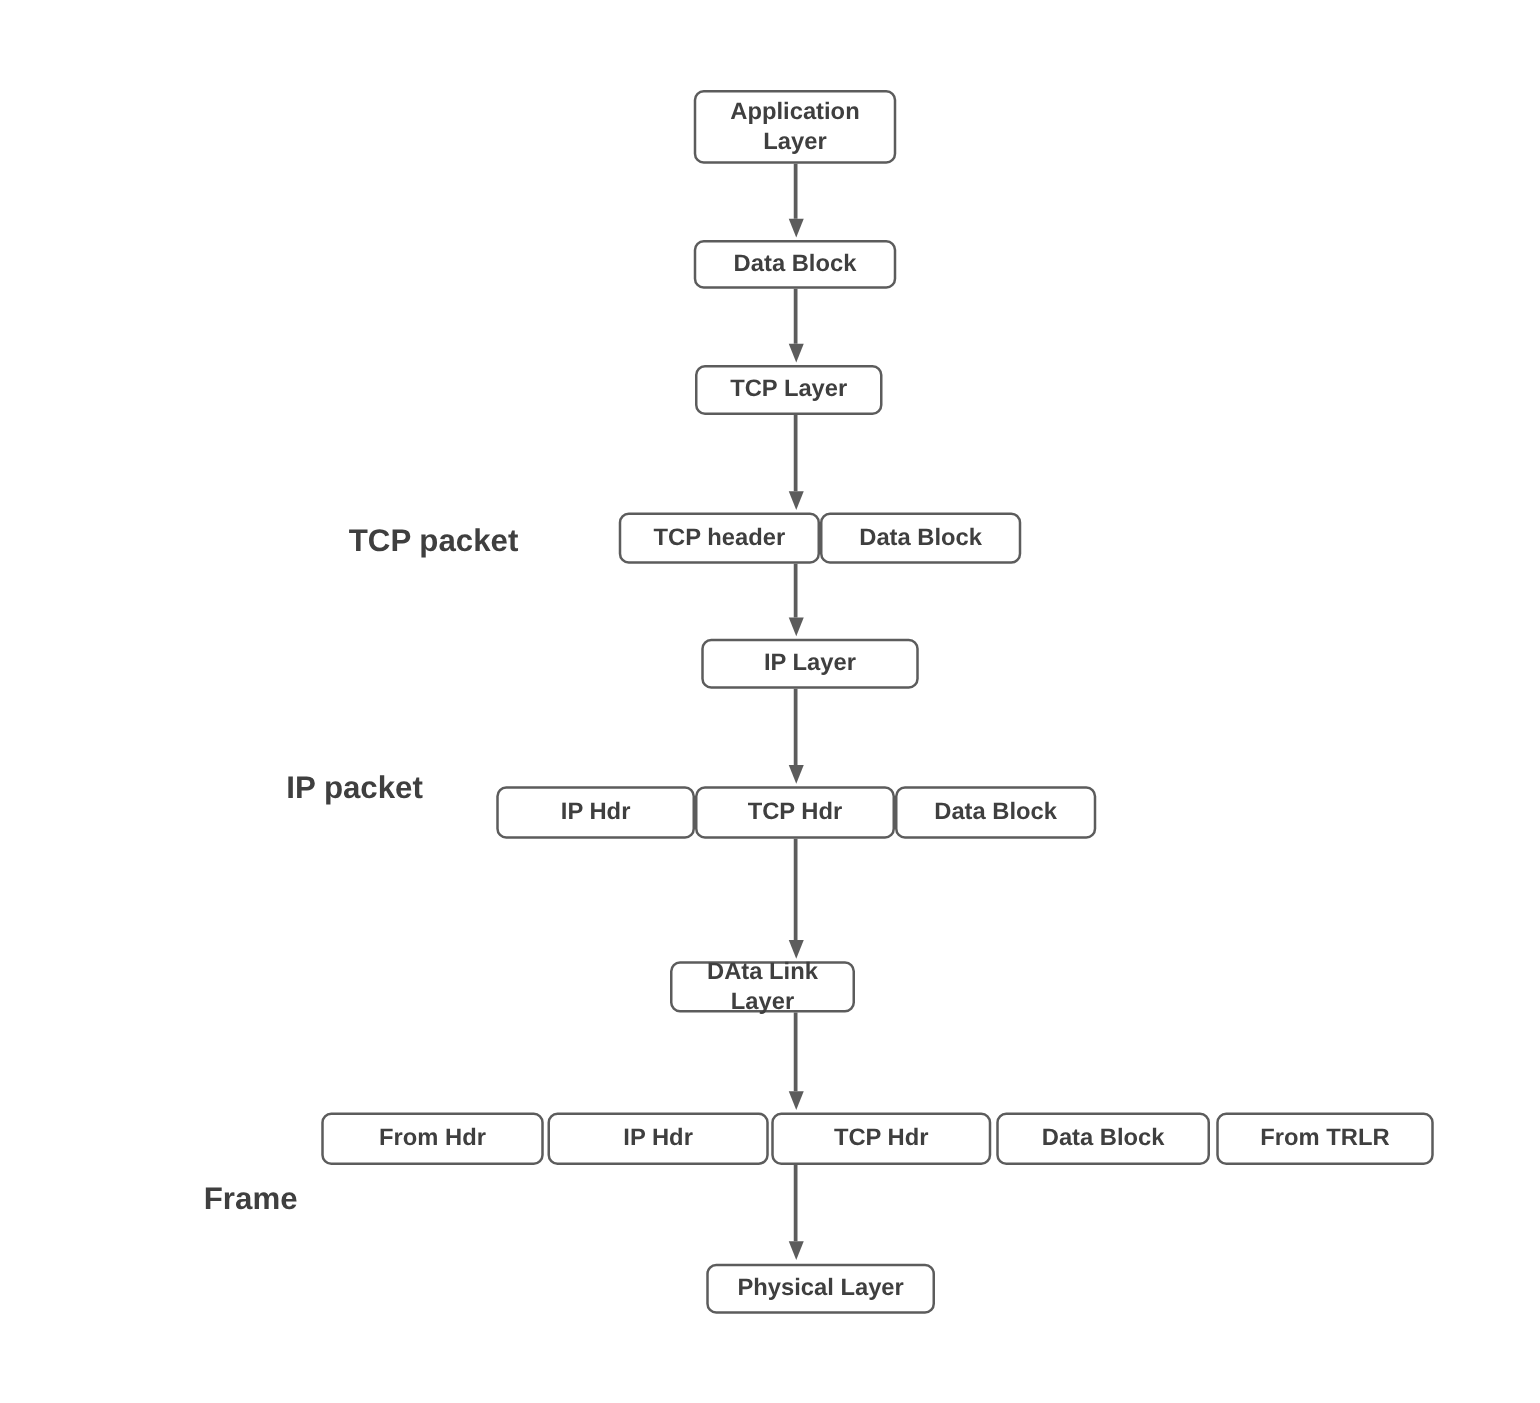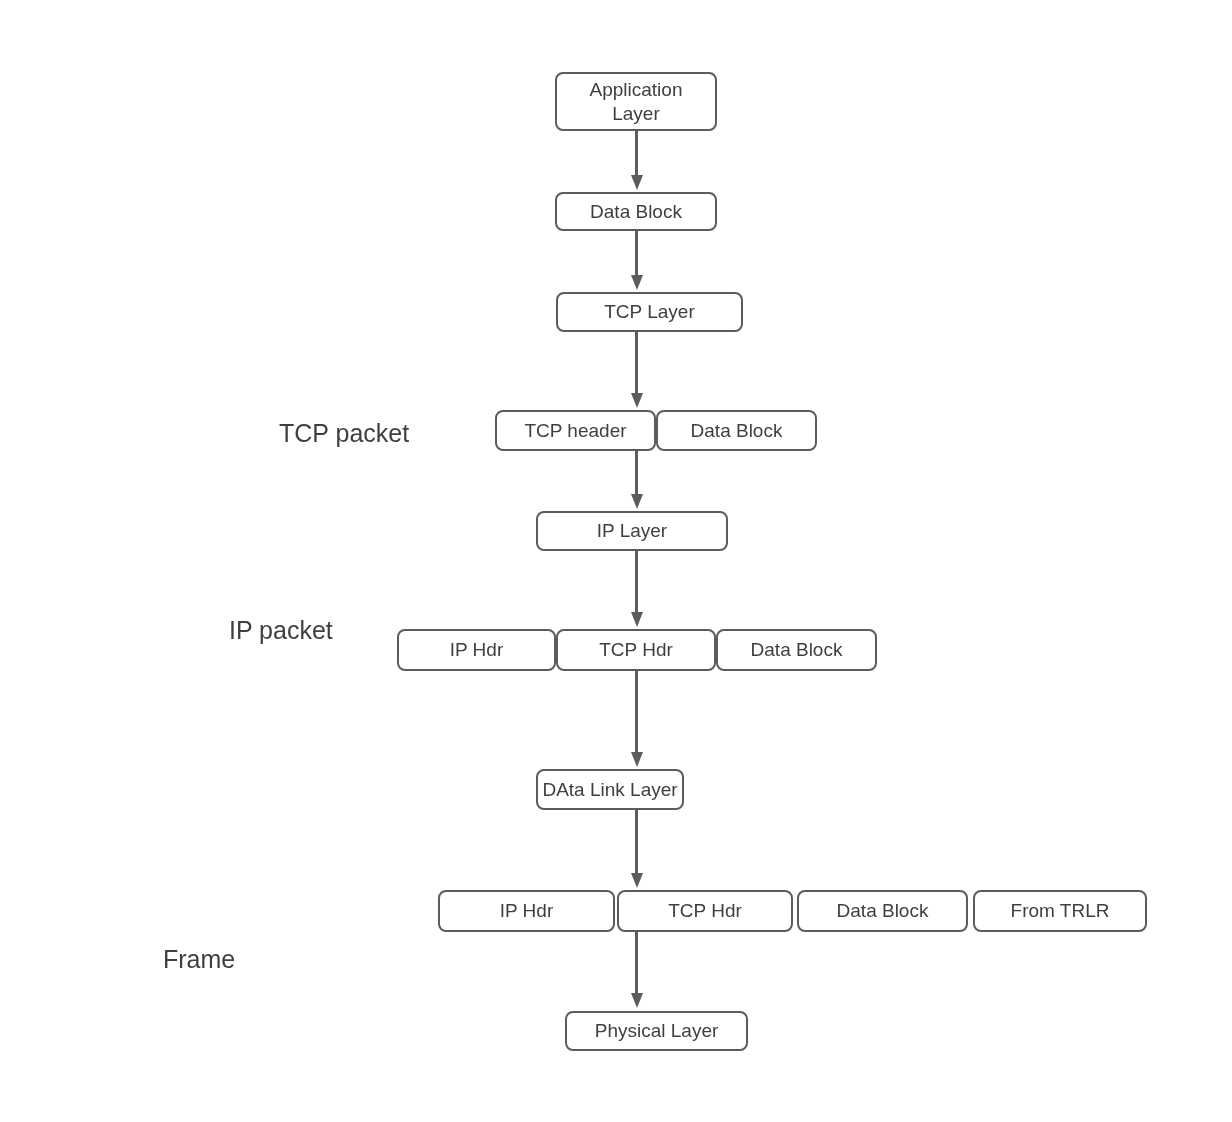--- a/index.html
+++ b/index.html
@@ -7,20 +7,21 @@
     padding: 0;
     background: var(--background, #ffffff);
     font-family: "Liberation Sans", sans-serif;
   }
   .canvas {
     position: relative;
     width: 1232px;
     height: 1122px;
     background: var(--background, #ffffff);
     overflow: hidden;
+    font-weight: bold;
   }
   .node {
     position: absolute;
     box-sizing: border-box;
     background: var(--box-fill, #ffffff);
     border: 2.5px solid var(--box-border, #5c5c5c);
     border-radius: 8px;
     display: flex;
     align-items: center;
     justify-content: center;
@@ -63,34 +64,34 @@
 <div class="canvas">
 
   <div class="node wrap" style="left:555px; top:72px; width:162px; height:59px;">
     <span>Application Layer</span>
   </div>
 
   <div class="node" style="left:555px; top:192px; width:162px; height:39px;">
     <span>Data Block</span>
   </div>
 
-  <div class="node" style="left:556px; top:292px; width:187px; height:40px;">
+  <div class="node" style="left:556px; top:292px; width:150px; height:40px;">
     <span>TCP Layer</span>
   </div>
 
   <div class="row-label" style="left:279px; top:419px;">TCP packet</div>
 
   <div class="node" style="left:495px; top:410px; width:161px; height:41px;">
     <span>TCP header</span>
   </div>
   <div class="node" style="left:656px; top:410px; width:161px; height:41px;">
     <span>Data Block</span>
   </div>
 
-  <div class="node" style="left:536px; top:511px; width:192px; height:40px;">
+  <div class="node" style="left:561px; top:511px; width:174px; height:40px;">
     <span>IP Layer</span>
   </div>
 
   <div class="row-label" style="left:229px; top:616px;">IP packet</div>
 
   <div class="node" style="left:397px; top:629px; width:159px; height:42px;">
     <span>IP Hdr</span>
   </div>
   <div class="node" style="left:556px; top:629px; width:160px; height:42px;">
     <span>TCP Hdr</span>
@@ -98,20 +99,23 @@
   <div class="node" style="left:716px; top:629px; width:161px; height:42px;">
     <span>Data Block</span>
   </div>
 
   <div class="node" style="left:536px; top:769px; width:148px; height:41px;">
     <span>DAta Link Layer</span>
   </div>
 
   <div class="row-label" style="left:163px; top:945px;">Frame</div>
 
+  <div class="node" style="left:257px; top:890px; width:178px; height:42px;">
+    <span>From Hdr</span>
+  </div>
   <div class="node" style="left:438px; top:890px; width:177px; height:42px;">
     <span>IP Hdr</span>
   </div>
   <div class="node" style="left:617px; top:890px; width:176px; height:42px;">
     <span>TCP Hdr</span>
   </div>
   <div class="node" style="left:797px; top:890px; width:171px; height:42px;">
     <span>Data Block</span>
   </div>
   <div class="node" style="left:565px; top:1011px; width:183px; height:40px;">

